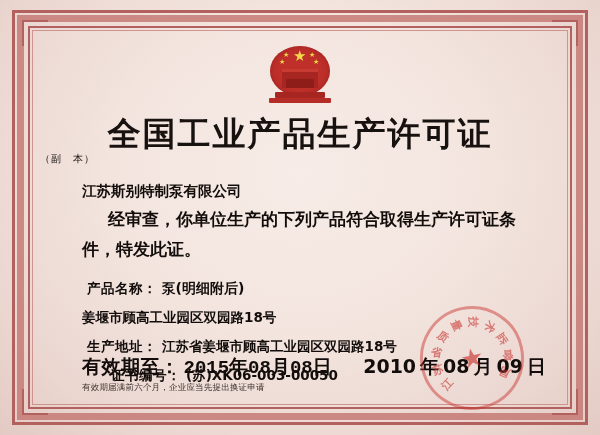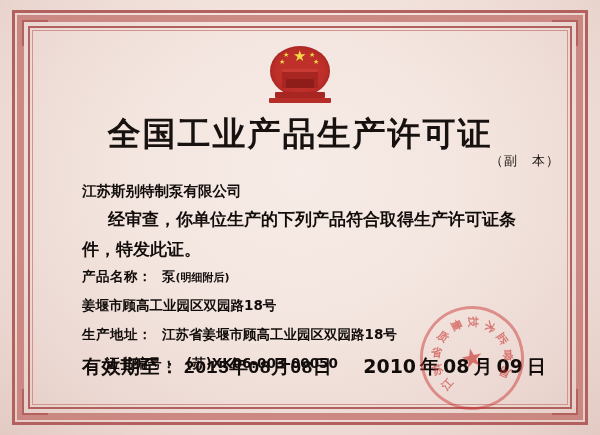--- a/index.html
+++ b/index.html
@@ -135,22 +135,22 @@
     text-align: center;
     font-family: "DejaVu Sans", "Liberation Sans", sans-serif;
     font-size: 33px;
     font-weight: bold;
     letter-spacing: 2px;
     color: #17120f;
   }
   .subtitle {
     position: absolute;
     left: 0; right: 0; top: 116px;
-    text-align: right;
-    font-size: 13px;
+    text-align: left;
+    font-size: 10px;
     color: #17120f;
     letter-spacing: 1px;
   }
 
   
   .company {
     position: absolute;
     left: 42px; top: 146px;
     font-size: 14.5px;
     font-weight: bold;
@@ -160,40 +160,40 @@
     position: absolute;
     left: 42px; right: 20px; top: 168px;
     font-size: 17px;
     font-weight: bold;
     line-height: 30px;
     color: #120d0b;
     text-indent: 26px;
   }
   .fields {
     position: absolute;
-    left: 42px; right: 16px; top: 232px;
+    left: 42px; right: 16px; top: 244px; text-align: center;
   }
   .field-row {
     display: flex;
     align-items: baseline;
     margin-bottom: 11px;
     font-size: 13.5px;
     font-weight: bold;
     color: #120d0b;
   }
   .field-label {
     width: 80px;
     flex: none;
     letter-spacing: 0.5px;
   }
   .field-value {
     font-weight: bold;
   }
   .field-value .small {
-    font-size: 11px;
+    font-size: 14px;
     font-weight: bold;
   }
   .field-row.cert {
     margin-bottom: 12px;
     margin-left: 24px;
   }
 
   
   .date-row {
     position: absolute;
@@ -315,20 +315,21 @@
     </div>
 
     <div class="date-row">
       <span class="valid-label">有效期至：</span>
       <span class="valid-value">2015年08月08日</span>
       <span class="issue-date">
         <span class="num">2010</span><span>年</span><span class="num">08</span><span>月</span><span class="num">09</span><span>日</span>
       </span>
     </div>
 
+    <div class="footnote">有效期届满前六个月，企业应当先提出换证申请</div>
 
     <div class="seal">
       <div class="seal-star">★</div>
       <div class="seal-text" id="seal-text">
           <span style="transform: rotate(-125deg) translate(0px, -36px) rotate(90deg) translate(-50%, -50%);">江</span>
           <span style="transform: rotate(-97.2222deg) translate(0px, -36px) rotate(90deg) translate(-50%, -50%);">苏</span>
           <span style="transform: rotate(-69.4444deg) translate(0px, -36px) rotate(90deg) translate(-50%, -50%);">省</span>
           <span style="transform: rotate(-41.6667deg) translate(0px, -36px) rotate(90deg) translate(-50%, -50%);">质</span>
           <span style="transform: rotate(-13.8889deg) translate(0px, -36px) rotate(90deg) translate(-50%, -50%);">量</span>
           <span style="transform: rotate(13.8889deg) translate(0px, -36px) rotate(90deg) translate(-50%, -50%);">技</span>

